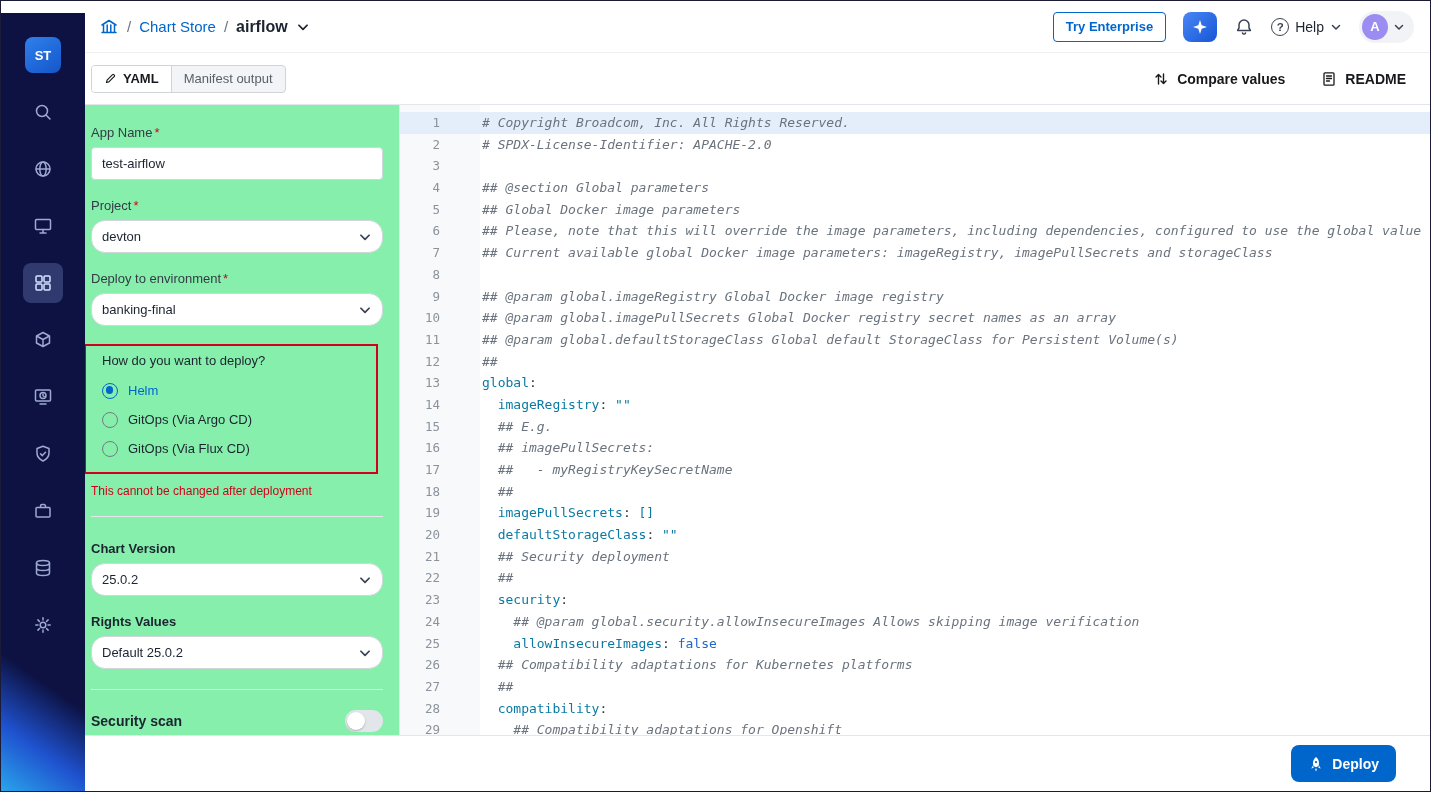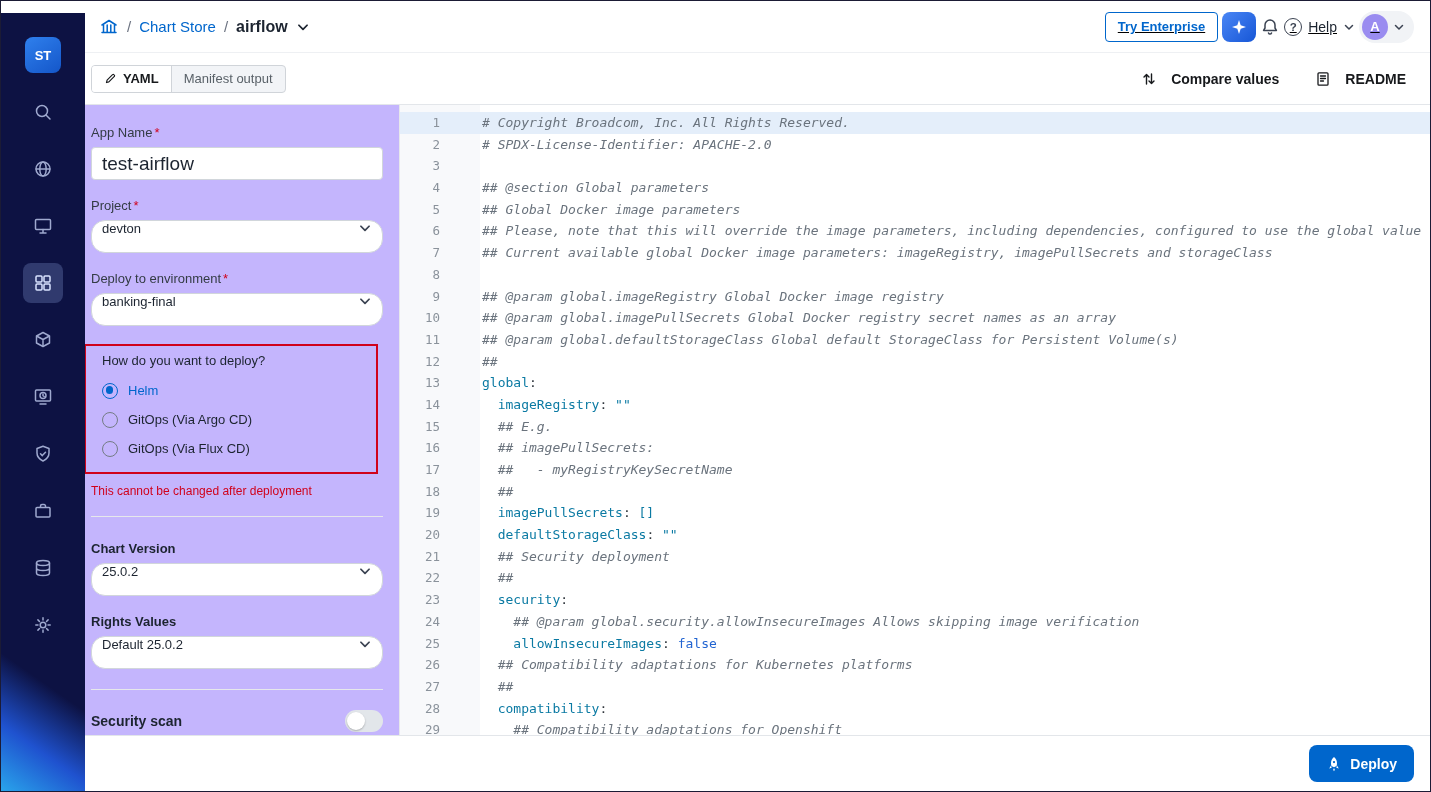--- a/index.html
+++ b/index.html
@@ -15,48 +15,48 @@
   .nav-item.active { background:#303a6e; }
   .nav-item svg { stroke:#9fa9cf; }
   .nav-item.active svg { stroke:#d9e4ff; }
 
   
   .topbar { position:absolute; left:72px; right:0; top:0; height:52px; background:#fff; border-bottom:1px solid #eef0f3; display:flex; align-items:center; padding:0 16px 0 26px; z-index:10; }
   .crumbs { display:flex; align-items:center; gap:8px; }
   .crumb-sep { color:#6b7280; font-size:15px; }
   .crumb-link { color:#0066cc; font-size:15px; cursor:pointer; }
   .crumb-current { color:#1c2430; font-size:16px; font-weight:700; }
-  .hdr-right { margin-left:auto; display:flex; align-items:center; gap:4px;text-decoration:underline; }
+  .hdr-right { margin-left:auto; display:flex; align-items:center; gap:17px; }
   .try-btn { height:30px; padding:0 12px; border:1px solid #0066cc; color:#0066cc; border-radius:4px; font-size:13px; font-weight:600; background:#fff; font-family:inherit; cursor:pointer; }
   .ai-btn { width:34px; height:30px; border-radius:8px; background:linear-gradient(135deg,#4a86f5,#1656d6); display:grid; place-items:center; cursor:pointer; }
   .icon-btn { display:grid; place-items:center; cursor:pointer; background:none; border:none; }
   .help { display:flex; align-items:center; gap:6px; font-size:14px; color:#1c2430; cursor:pointer; }
   .qmark { width:18px; height:18px; border:1.5px solid #3b4352; border-radius:50%; font-size:11.5px; font-weight:700; color:#3b4352; display:grid; place-items:center; }
   .avatar-pill { display:flex; align-items:center; gap:5px; background:#f1f3f6; border-radius:18px; padding:3px 9px 3px 3px; cursor:pointer; }
   .avatar { width:26px; height:26px; border-radius:50%; background:#9a8cf0; color:#fff; font-size:13px; font-weight:700; display:grid; place-items:center; }
 
   
   .subbar { position:absolute; left:72px; right:0; top:52px; height:52px; background:#fff; border-bottom:1px solid #e3e6ea; display:flex; align-items:center; padding:0 24px 0 18px; z-index:9; }
   .segmented { display:flex; border:1px solid #d0d4d9; border-radius:4px; overflow:hidden; background:#f2f4f7; height:28px; }
   .seg { display:flex; align-items:center; gap:6px; padding:0 12px; font-size:13px; color:#596168; cursor:pointer; }
   .seg.active { background:#fff; color:#17191c; font-weight:700; border-right:1px solid #d0d4d9; }
   .right-links { margin-left:auto; display:flex; gap:36px; }
-  .link-item { display:flex; align-items:center; gap:14px; font-size:14px; color:#17191c; font-weight:600; cursor:pointer; }
+  .link-item { display:flex; align-items:center; gap:8px; font-size:14px; color:#17191c; font-weight:600; cursor:pointer; }
 
   
   .content { position:absolute; top:104px; left:72px; right:0; bottom:56px; display:flex; }
 
   
-  .form-panel { width:327px; flex:0 0 327px; background:#c4b5fd; border-right:1px solid #e6e8eb; padding:20px 16px 0 18px; overflow:hidden; }
+  .form-panel { width:327px; flex:0 0 327px; background:#86efac; border-right:1px solid #e6e8eb; padding:20px 16px 0 18px; overflow:hidden; }
   .f-label { font-size:13px; color:#333b44; margin-bottom:7px; }
   .f-label.bold { font-weight:700; color:#1c2430; }
   .req { color:#d0021b; margin-left:2px; }
   .field { margin-bottom:18px; }
-  .f-input { width:100%; height:33px; border:1px solid #d1d6db; border-radius:4px; padding:0 10px; font-size:19px; color:#1c2430; font-family:inherit; outline:none; background:#fff; }
-  .f-select { width:100%; height:33px; border:1px solid #d1d6db; border-radius:14px; padding:0 10px; font-size:13px; color:#1c2430; display:flex; align-items:flex-start; justify-content:space-between; background:#fff; cursor:pointer; }
+  .f-input { width:100%; height:33px; border:1px solid #d1d6db; border-radius:4px; padding:0 10px; font-size:13px; color:#1c2430; font-family:inherit; outline:none; background:#fff; }
+  .f-select { width:100%; height:33px; border:1px solid #d1d6db; border-radius:14px; padding:0 10px; font-size:13px; color:#1c2430; display:flex; align-items:center; justify-content:space-between; background:#fff; cursor:pointer; }
   .deploy-box { width:294px; margin-left:-7px; margin-top:12px; padding:7px 16px 9px; border:2px solid #d0021b; }
   .q-label { font-size:13px; color:#1c2430; margin-bottom:8px; }
   .radio-row { display:flex; align-items:center; gap:10px; height:29px; cursor:pointer; }
   .radio { width:16px; height:16px; border-radius:50%; border:1.6px solid #747c85; position:relative; flex:0 0 16px; }
   .radio-row.sel .radio { border-color:#0066cc; }
   .radio-row.sel .radio::after { content:""; position:absolute; left:2.6px; top:2.6px; width:7.6px; height:7.6px; border-radius:50%; background:#0066cc; }
   .radio-label { font-size:13px; color:#1c2430; }
   .radio-row.sel .radio-label { color:#0066cc; }
   .warning { color:#d0021b; font-size:12px; margin-top:10px; }
   .hr { height:1px; background:#e6e8eb; margin:18px 0 24px; }
@@ -72,21 +72,21 @@
   .line.current { background:#e4eefa; }
   .num { flex:0 0 40px; text-align:right; color:#8a929b; font-size:12.5px; }
   .code { padding-left:42px; }
   .t-c { color:#6a737d;font-style:italic; }
   .t-k { color:#0b7aa3; }
   .t-s { color:#0b7aa3; }
   .t-b { color:#2264d1; }
   .t-p { color:#30363d; }
 
   
-  .bottombar { position:absolute; left:84px; right:0; bottom:0; height:56px; background:#fff; border-top:1px solid #e3e6ea; display:flex; align-items:center; justify-content:flex-end; padding-right:16px; z-index:15; }
+  .bottombar { position:absolute; left:84px; right:0; bottom:0; height:56px; background:#fff; border-top:1px solid #e3e6ea; display:flex; align-items:center; justify-content:flex-end; padding-right:34px; z-index:15; }
   .deploy-btn { display:flex; align-items:center; gap:8px; background:#0066cc; color:#fff; border:none; border-radius:8px; height:37px; padding:0 17px; font-size:14px; font-weight:600; font-family:inherit; cursor:pointer; }
   svg { display:block; }
 </style>
 </head>
 <body>
 
 <div class="app">
 
   <aside class="sidebar">
     <div class="logo">

